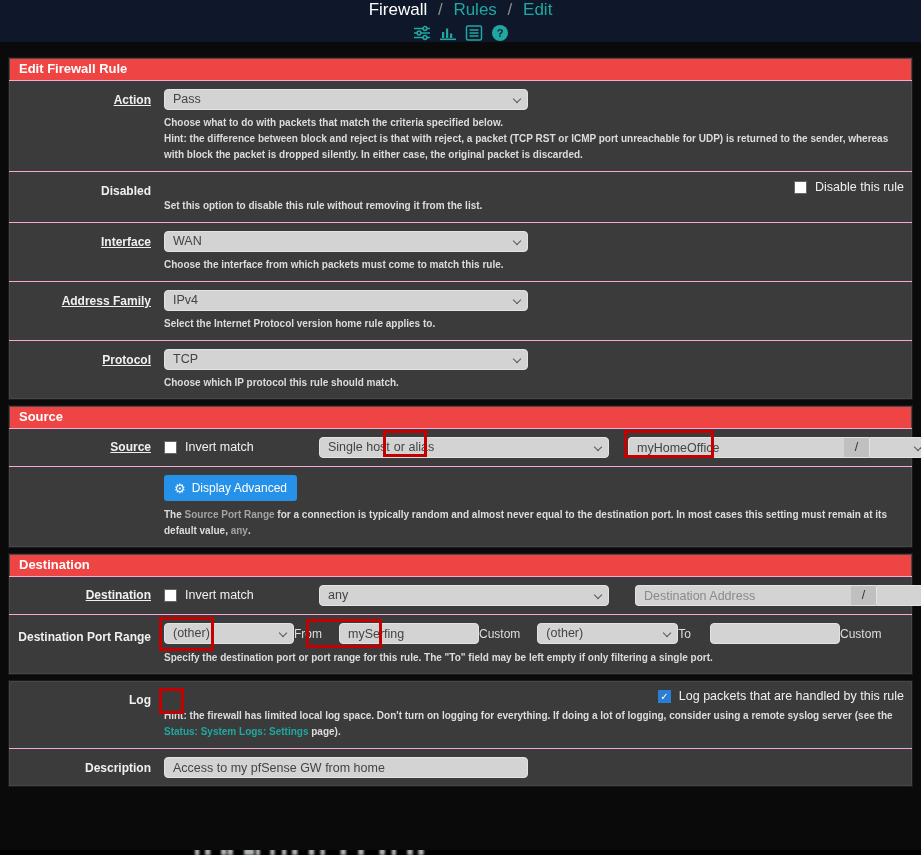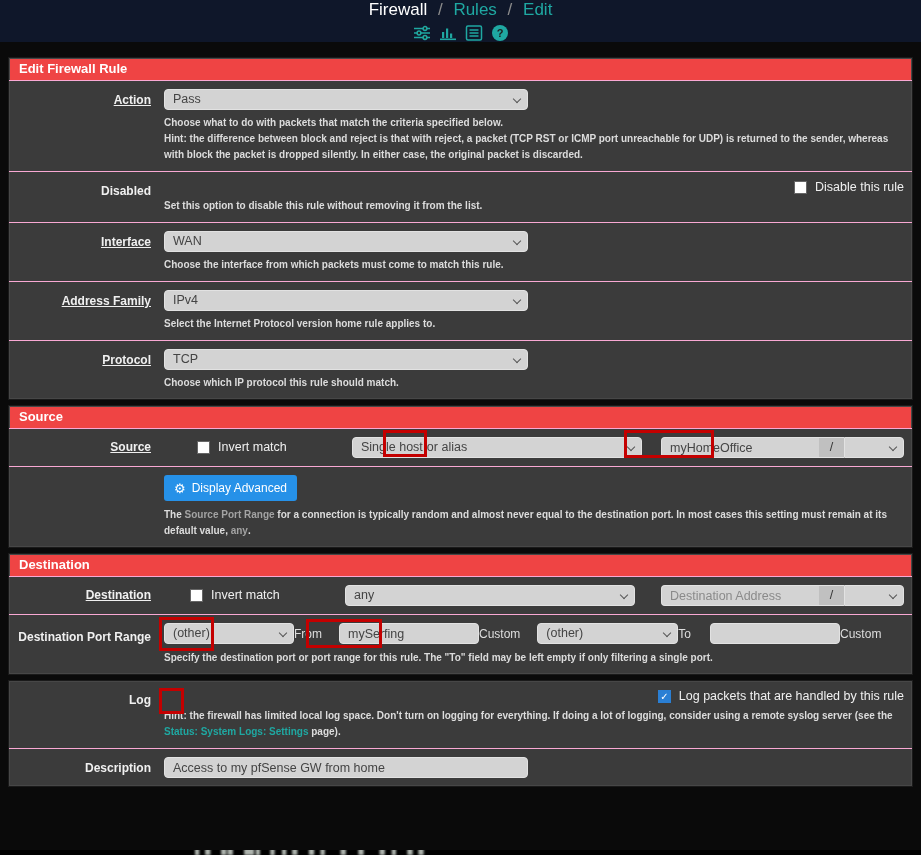--- a/index.html
+++ b/index.html
@@ -32,21 +32,21 @@
   .help{font-size:10px;line-height:16px;color:#dcdcdc;margin-top:5px;max-width:745px;font-weight:bold;}
   .help b{color:#a3a3a3;}
   .inline-row{display:flex;align-items:flex-start;justify-content:flex-end;}
 
   
   .select,.tinput{height:21px;background:#d3d3d3;border:1px solid #e2e2e2;border-radius:4px;color:#444;font-size:12.5px;line-height:19px;padding:0 8px;position:relative;cursor:pointer;}
   .select{padding-right:20px;white-space:nowrap;overflow:hidden;}
   .chev{position:absolute;right:7px;top:6px;width:6px;height:6px;border-right:1.5px solid #555;border-bottom:1.5px solid #555;transform:rotate(45deg);}
   input.tinput{font-family:"Liberation Sans",sans-serif;cursor:text;}
   input.tinput::placeholder{color:#8a8a8a;}
-  .w364{width:364px;} .w290{width:290px;} .w196{width:158px;} .w60{width:60px;min-width:60px;}
+  .w364{width:364px;} .w290{width:290px;} .w196{width:216px;} .w60{width:60px;min-width:60px;}
   .w130{width:130px;} .w140{width:140px;} .w141{width:141px;}
   .igroup{display:flex;}
   .igroup .tinput{border-radius:4px 0 0 4px;border-right:none;}
   .iaddon{width:25px;min-width:25px;height:21px;background:#c0c0c0;border-top:1px solid #e2e2e2;border-bottom:1px solid #e2e2e2;color:#333;font-size:12.5px;line-height:19px;text-align:center;}
   .igroup .select{border-radius:0 4px 4px 0;}
 
   .cb{width:13px;height:13px;min-width:13px;background:#fff;border:1px solid #666;display:inline-block;margin-right:8px;margin-top:1px;cursor:pointer;}
   .cb-checked{background:var(--check-blue);border-color:var(--check-blue);color:#fff;font-size:10px;line-height:12px;text-align:center;}
   .cb-lbl{font-size:12.5px;color:#f0f0f0;}
   .invert{display:flex;align-items:flex-start;width:155px;min-width:155px;padding-top:3px;}

